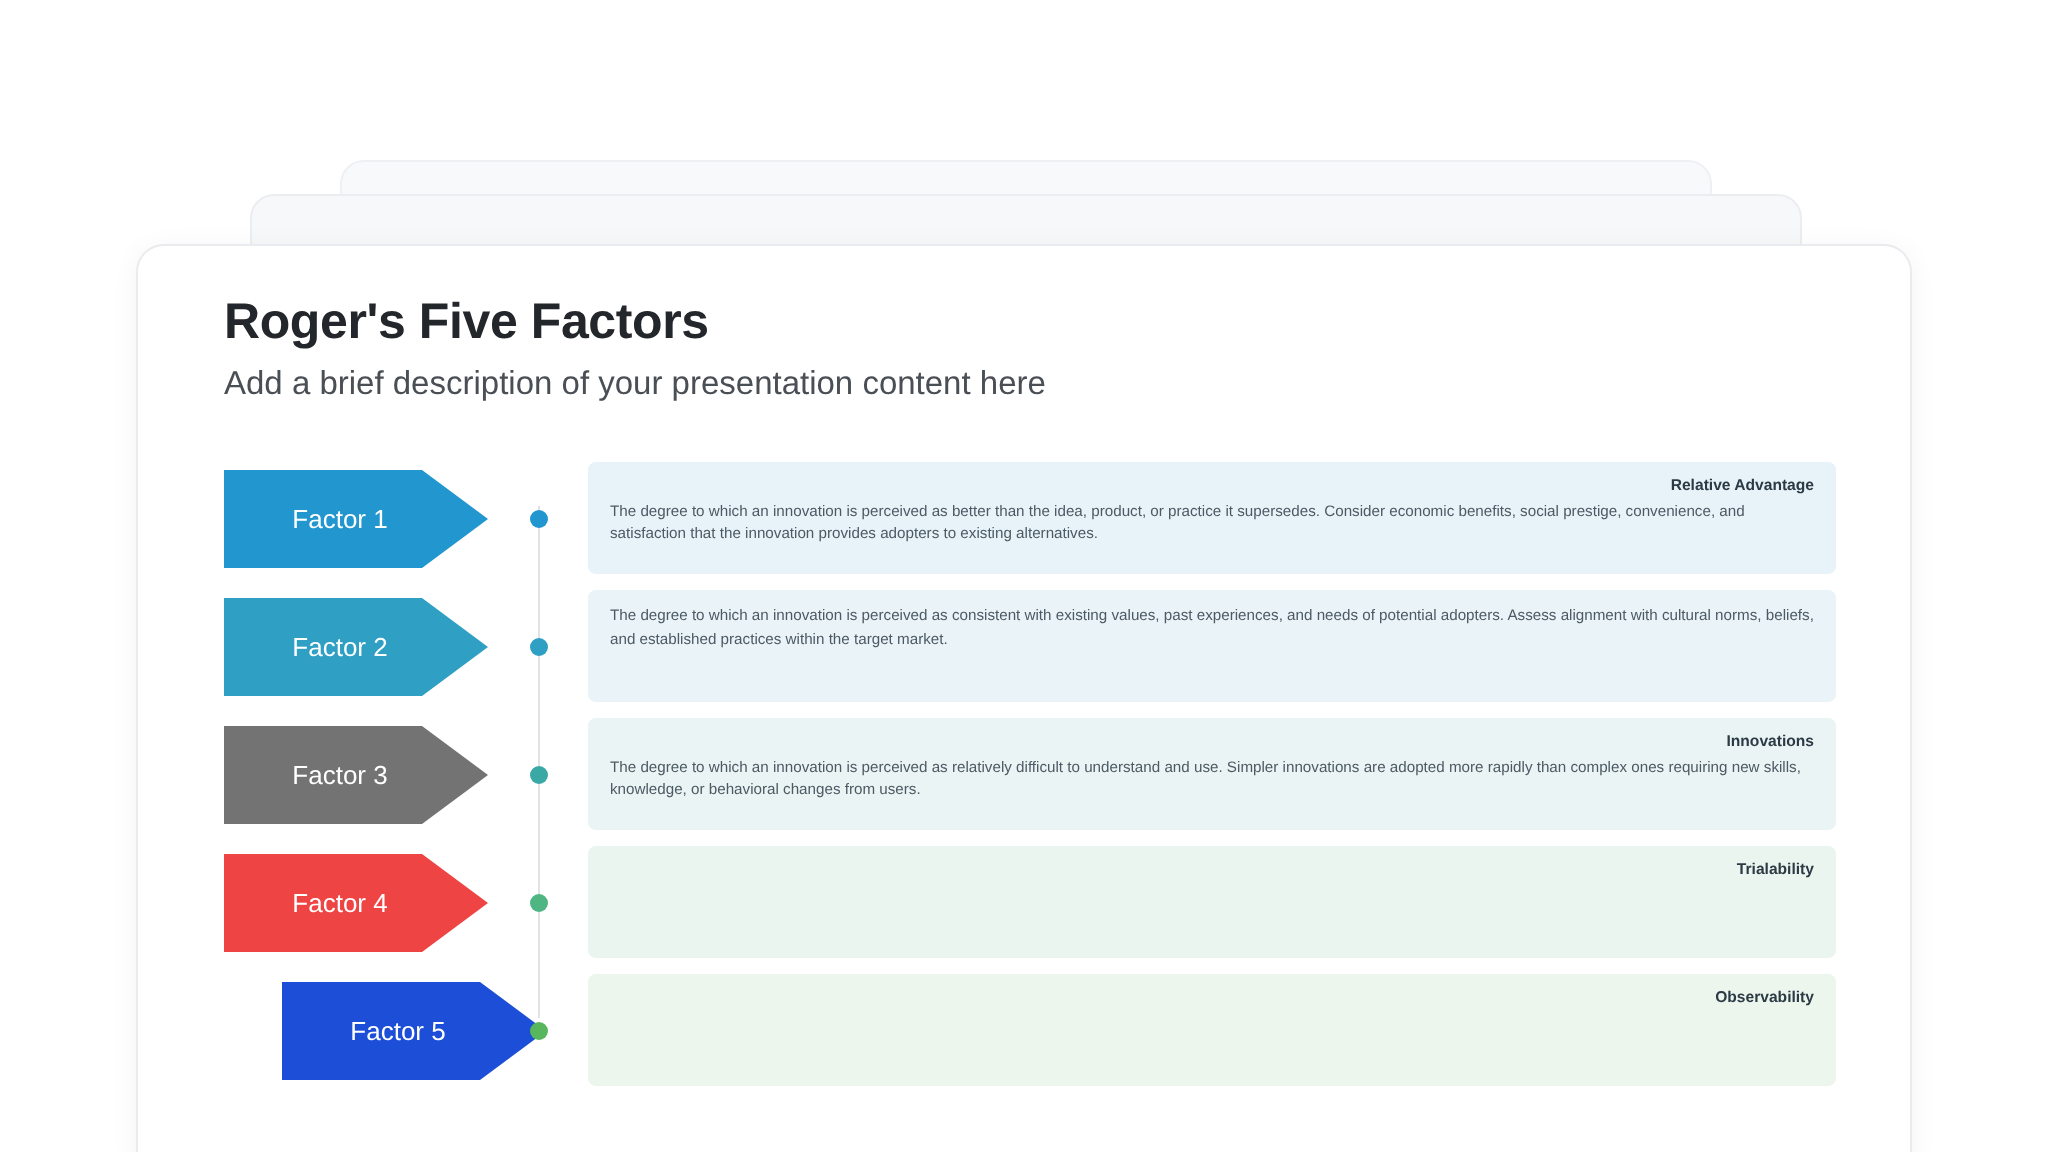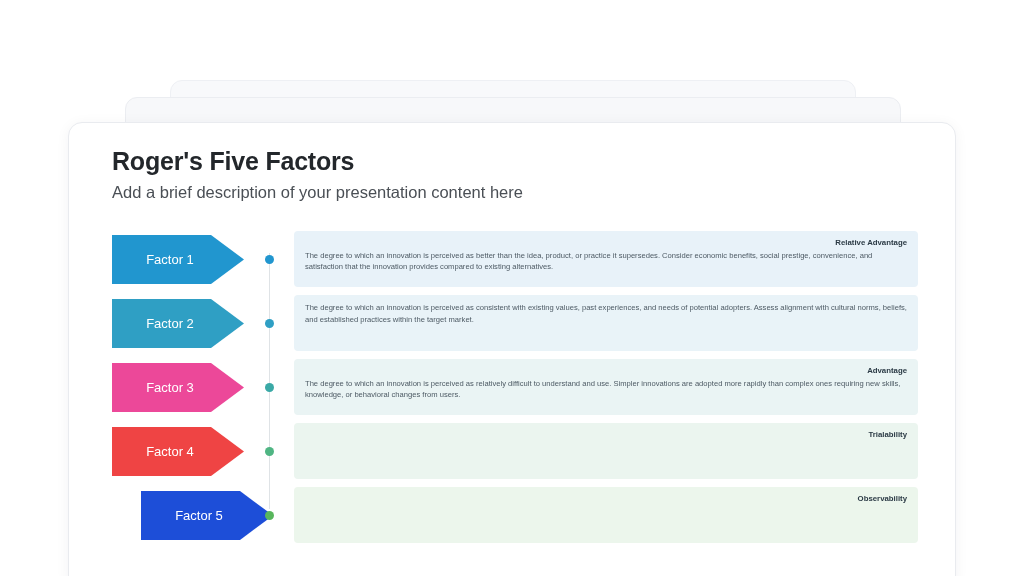--- a/index.html
+++ b/index.html
@@ -171,41 +171,41 @@
 
     <div class="timeline-line" style="background: rgb(223, 227, 230);"></div>
 
     <div class="row">
       <div class="arrow" style="background: rgb(33, 150, 207);">
         <span class="arrow-label">Factor 1</span>
       </div>
       <div class="dot" style="background: rgb(33, 150, 207);"></div>
       <div class="panel" style="background: rgb(232, 242, 249);">
         <div class="panel-title">Relative Advantage</div>
-        <div class="panel-text">The degree to which an innovation is perceived as better than the idea, product, or practice it supersedes. Consider economic benefits, social prestige, convenience, and satisfaction that the innovation provides compared to existing alternatives.</div>
+        <div class="panel-text">The degree to which an innovation is perceived as better than the idea, product, or practice it supersedes. Consider economic benefits, social prestige, convenience, and satisfaction that the innovation provides adopters to existing alternatives.</div>
       </div>
     </div>
 
     <div class="row">
       <div class="arrow" style="background: rgb(47, 159, 196);">
         <span class="arrow-label">Factor 2</span>
       </div>
       <div class="dot" style="background: rgb(47, 159, 196);"></div>
       <div class="panel" style="background: rgb(233, 243, 248);">
         <div class="panel-text">The degree to which an innovation is perceived as consistent with existing values, past experiences, and needs of potential adopters. Assess alignment with cultural norms, beliefs, and established practices within the target market.</div>
       </div>
     </div>
 
     <div class="row">
-      <div class="arrow" style="background: #ec4899;">
+      <div class="arrow" style="background: #737373;">
         <span class="arrow-label">Factor 3</span>
       </div>
       <div class="dot" style="background: rgb(58, 169, 166);"></div>
       <div class="panel" style="background: rgb(234, 244, 244);">
-        <div class="panel-title">Advantage</div>
+        <div class="panel-title">Innovations</div>
         <div class="panel-text">The degree to which an innovation is perceived as relatively difficult to understand and use. Simpler innovations are adopted more rapidly than complex ones requiring new skills, knowledge, or behavioral changes from users.</div>
       </div>
     </div>
 
     <div class="row">
       <div class="arrow" style="background: #ef4444;">
         <span class="arrow-label">Factor 4</span>
       </div>
       <div class="dot" style="background: rgb(79, 181, 131);"></div>
       <div class="panel" style="background: rgb(235, 245, 239);">

